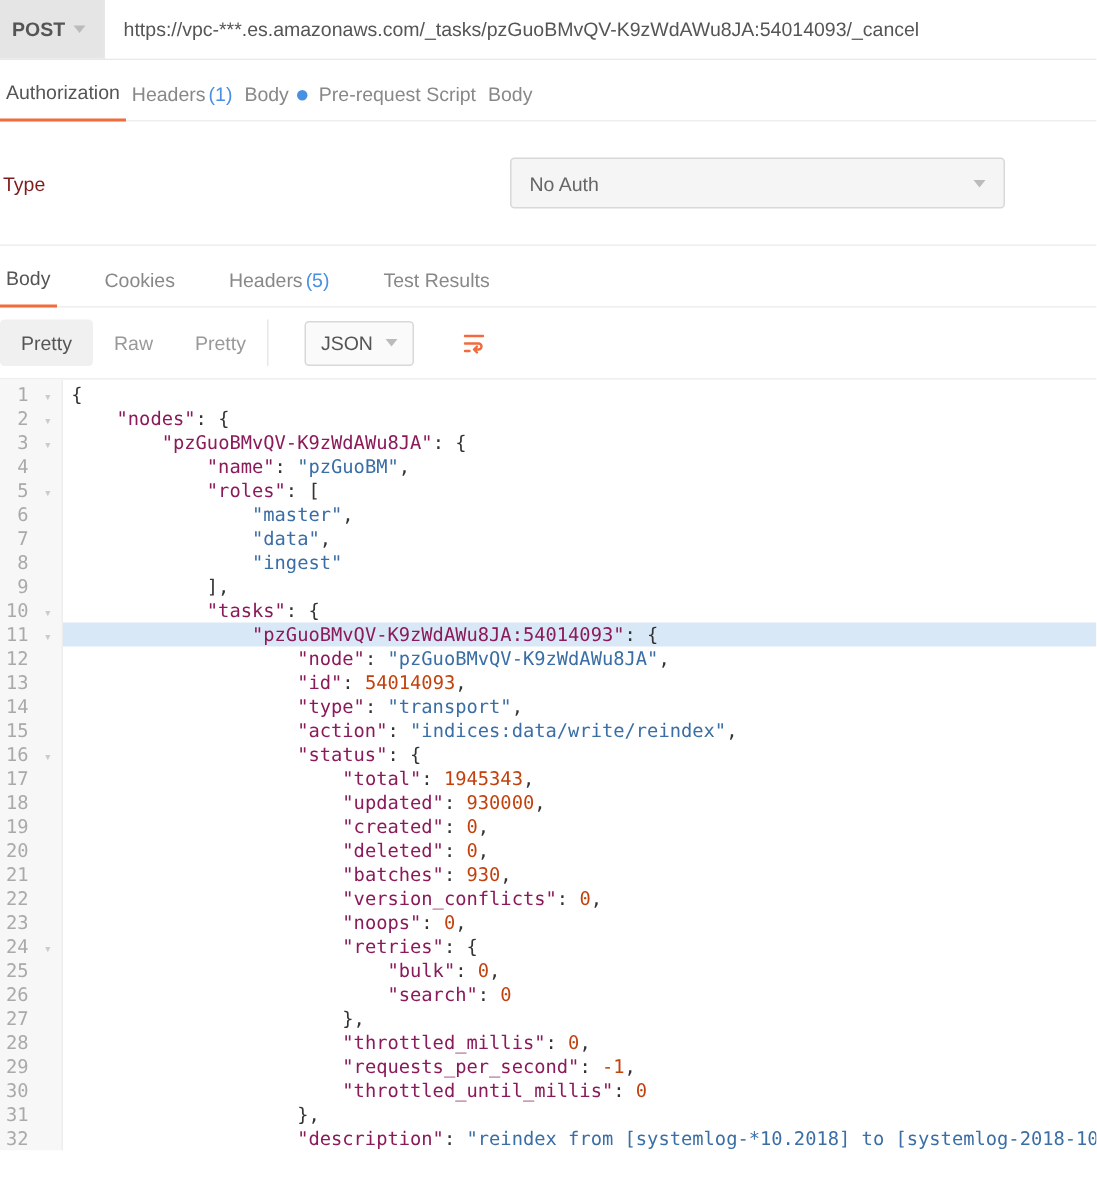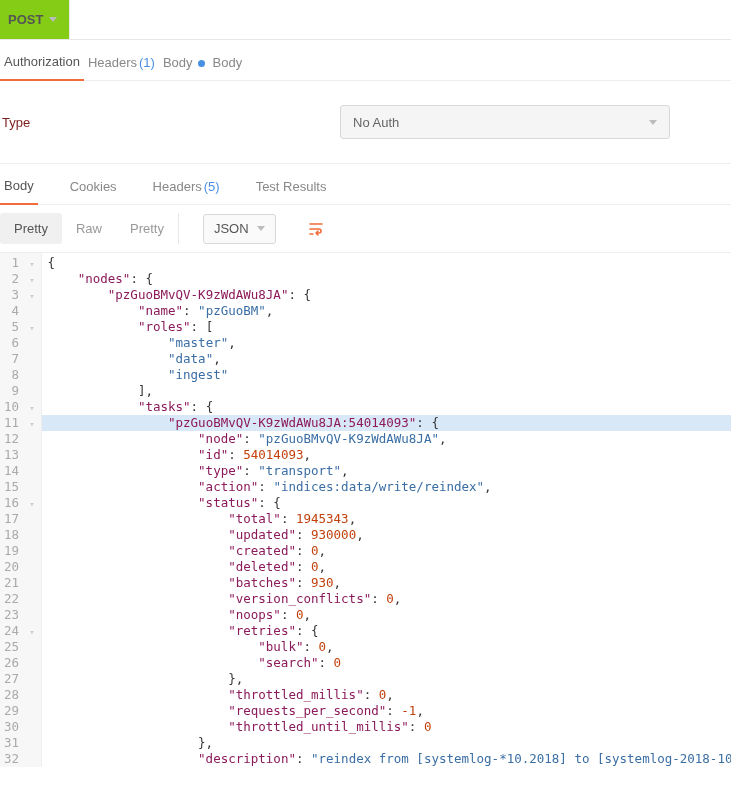--- a/index.html
+++ b/index.html
@@ -1,18 +1,18 @@
 <!DOCTYPE html>
 <html><head>
 <meta charset="utf-8">
 <style>
 * { box-sizing: border-box; margin: 0; padding: 0; }
 body { font-family: -apple-system, "Helvetica Neue", Arial, sans-serif; font-size: 13px; color: #666; width: 731px; background: #fff; }
 .top-bar { display: flex; align-items: center; border-bottom: 1px solid #e8e8e8; height: 40px; }
-.method-btn { display: flex; align-items: center; padding: 0 12px 0 8px; height: 100%; cursor: pointer; border-right: 1px solid #e8e8e8; background: #84cc16; }
+.method-btn { display: flex; align-items: center; padding: 0 12px 0 8px; height: 100%; cursor: pointer; border-right: 1px solid #e8e8e8; background: #e5e5e5; }
 .method-label { color: #555; font-weight: 600; font-size: 13px; margin-right: 6px; }
 .chevron-down { width: 0; height: 0; border-left: 4px solid transparent; border-right: 4px solid transparent; border-top: 5px solid #bbb; }
 .url-input { flex: 1; border: none; outline: none; padding: 0 12px; font-size: 13px; color: #555; height: 100%; }
 .req-tabs { display: flex; align-items: center; padding: 14px 0 0 0; border-bottom: 1px solid #eee; }
 .req-tab { padding: 0 4px 10px 4px; cursor: pointer; font-size: 13px; color: #888; position: relative; }
 .req-tab.active { color: #555; border-bottom: 2px solid #f26b3a; margin-bottom: -1px; }
 .count-blue { color: #4a90e2; margin-left: 2px; }
 .dot-blue { display: inline-block; width: 7px; height: 7px; background: #4a90e2; border-radius: 50%; margin-left: 5px; vertical-align: middle; }
 .auth-row { display: flex; align-items: center; padding: 24px 0 24px 0; border-bottom: 1px solid #eee; }
 .auth-label { width: 340px; font-size: 13px; color: #7f1d1d; padding-left: 2px; }
@@ -40,26 +40,28 @@
 .n { color: #c2410c; } 
 </style>
 </head>
 <body>
 
 <div class="top-bar">
   <div class="method-btn">
     <span class="method-label">POST</span>
     <span class="chevron-down"></span>
   </div>
+  <input class="url-input" value="https://vpc-***.es.amazonaws.com/_tasks/pzGuoBMvQV-K9zWdAWu8JA:54014093/_cancel" style="">
 </div>
 
 <div class="req-tabs">
   <div class="req-tab active"><span>Authorization</span></div>
   <div class="req-tab"><span>Headers</span><span class="count-blue">(1)</span></div>
   <div class="req-tab"><span>Body</span><span class="dot-blue"></span></div>
+  <div class="req-tab"><span>Pre-request Script</span></div>
   <div class="req-tab"><span>Body</span></div>
 </div>
 
 <div class="auth-row">
   <div class="auth-label">Type</div>
   <div class="auth-select">
     <span>No Auth</span>
     <span class="chevron-down"></span>
   </div>
 </div>

